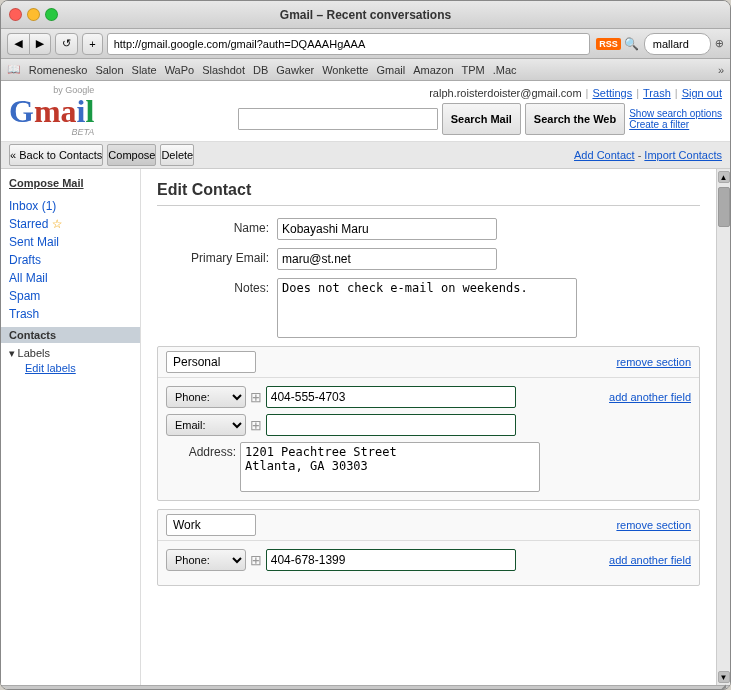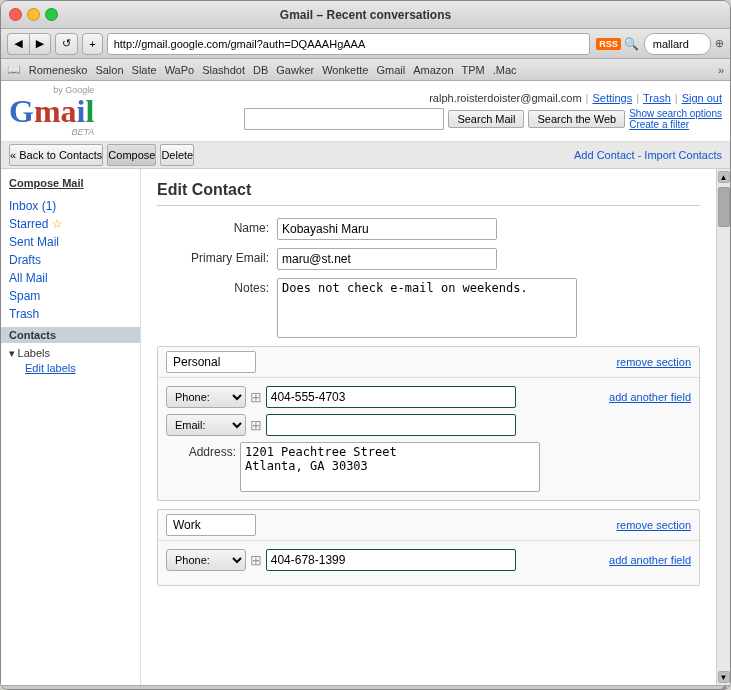--- a/index.html
+++ b/index.html
@@ -212,21 +212,22 @@
       padding: 0 4px;
     }
 
     .gmail-search-btn {
       background: linear-gradient(to bottom, #f5f5f5, #e0e0e0);
       border: 1px solid #aaa;
       border-radius: 2px;
       padding: 2px 8px;
       cursor: pointer;
       font-size: 11px;
-      height: 18px;
+      height: 32px;
+      font-weight: bold;
     }
 
     .search-sub {
       font-size: 10px;
       color: #1155cc;
       text-decoration: underline;
       cursor: pointer;
     }
 
     
@@ -255,21 +256,21 @@
     .gmail-nav-btn.active {
       background: linear-gradient(to bottom, #e0e0e0, #c8c8c8);
     }
 
     .gmail-nav-right {
       margin-left: auto;
       font-size: 11px;
       color: #555;
     }
 
-    .gmail-nav-link { color: #1155cc; cursor: pointer; text-align: center; }
+    .gmail-nav-link { color: #1155cc; text-decoration: underline; cursor: pointer; text-align: center; }
 
     
     .gmail-main {
       display: flex;
       flex: 1;
       overflow: hidden;
     }
 
     
     .sidebar {

